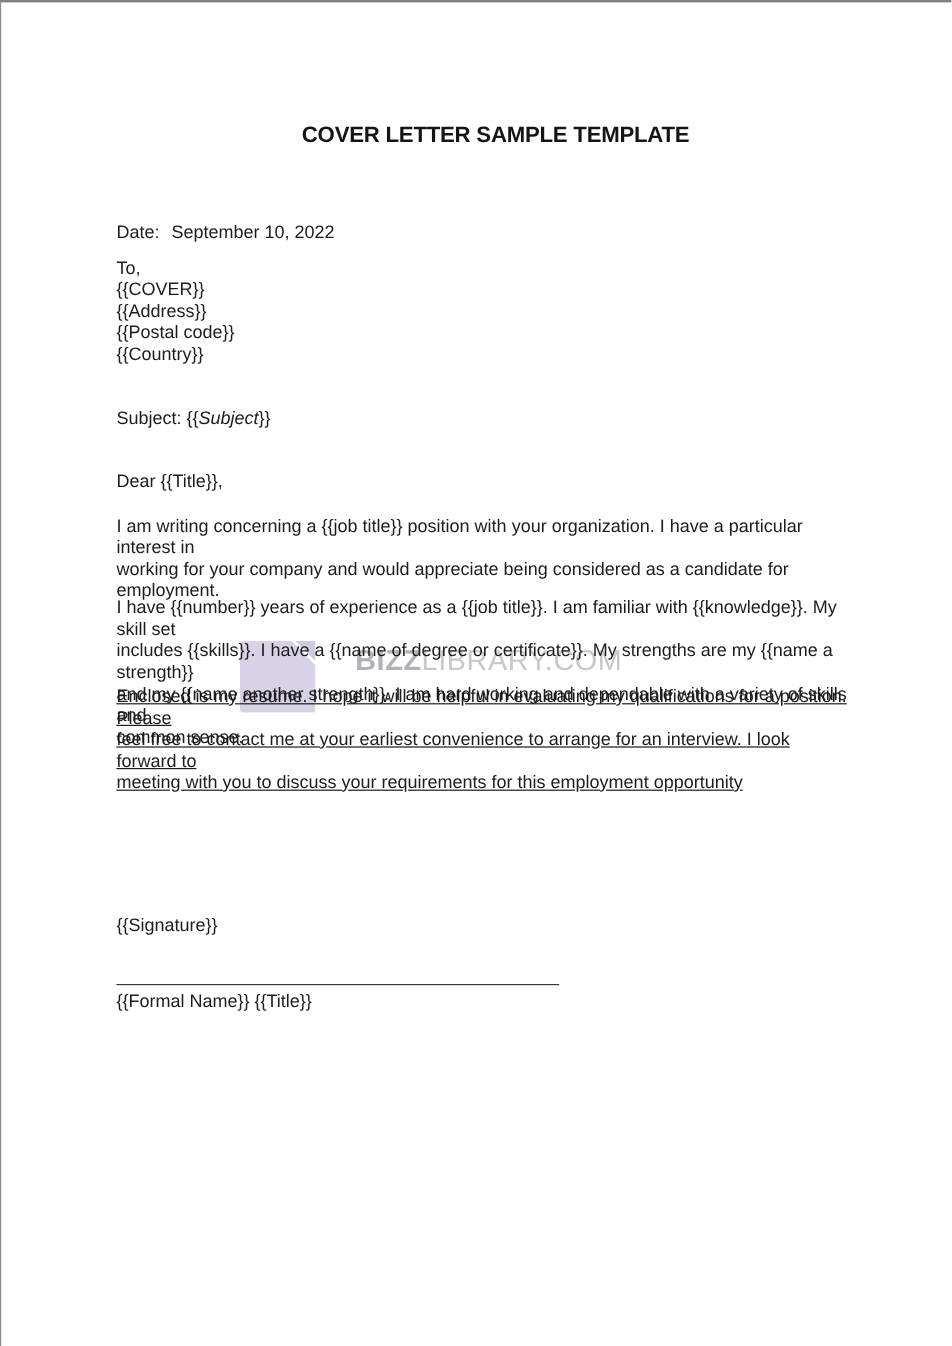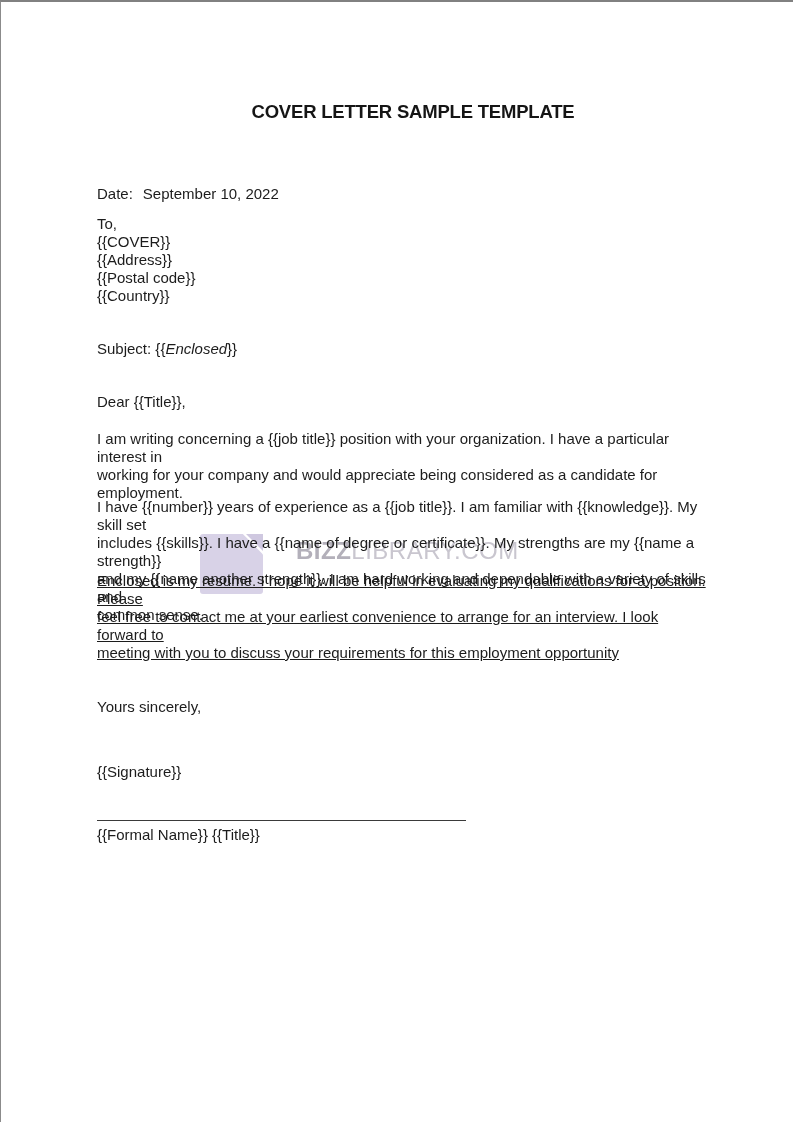--- a/index.html
+++ b/index.html
@@ -106,36 +106,35 @@
     <span class="date-label">Date:</span><span>September 10, 2022</span>
   </div>
 
   <div class="block recipient">To,
 {{COVER}}
 {{Address}}
 {{Postal code}}
 {{Country}}</div>
 
   <div class="block subject">
-    <span>Subject: {{</span><span class="italic">Enclosed</span><span>}}</span>
+    <span>Subject: {{</span><span class="italic">Subject</span><span>}}</span>
   </div>
 
   <div class="block salutation">Dear {{Title}},</div>
 
   <div class="block para p1">I am writing concerning a {{job title}} position with your organization. I have a particular interest in
 working for your company and would appreciate being considered as a candidate for employment.</div>
   <div class="block para p2">I have {{number}} years of experience as a {{job title}}. I am familiar with {{knowledge}}. My skill set
 includes {{skills}}. I have a {{name of degree or certificate}}. My strengths are my {{name a strength}}
 and my {{name another strength}}. I am hard working and dependable with a variety of skills and
 common sense.</div>
   <div class="block para p3">Enclosed is my resume. I hope it will be helpful in evaluating my qualifications for a position. Please
 feel free to contact me at your earliest convenience to arrange for an interview. I look forward to
 meeting with you to discuss your requirements for this employment opportunity</div>
 
-  <div class="block closing">Yours sincerely,</div>
 
   <div class="block signature">{{Signature}}</div>
 
   <div class="sig-line"></div>
 
   <div class="block signer">{{Formal Name}} {{Title}}</div>
 
 </div>
 
 </body></html>

